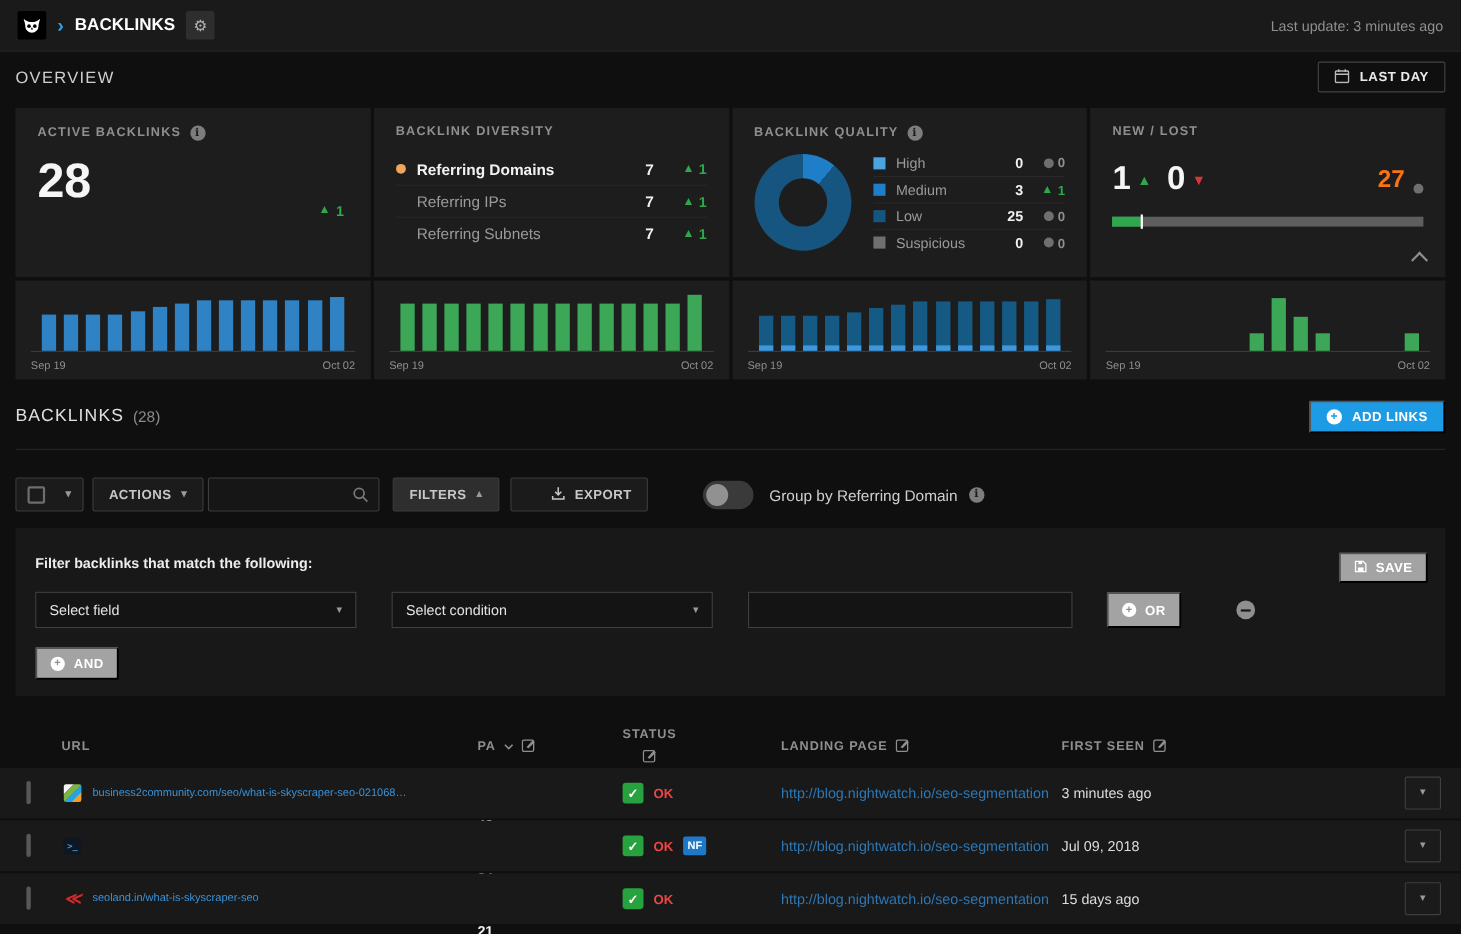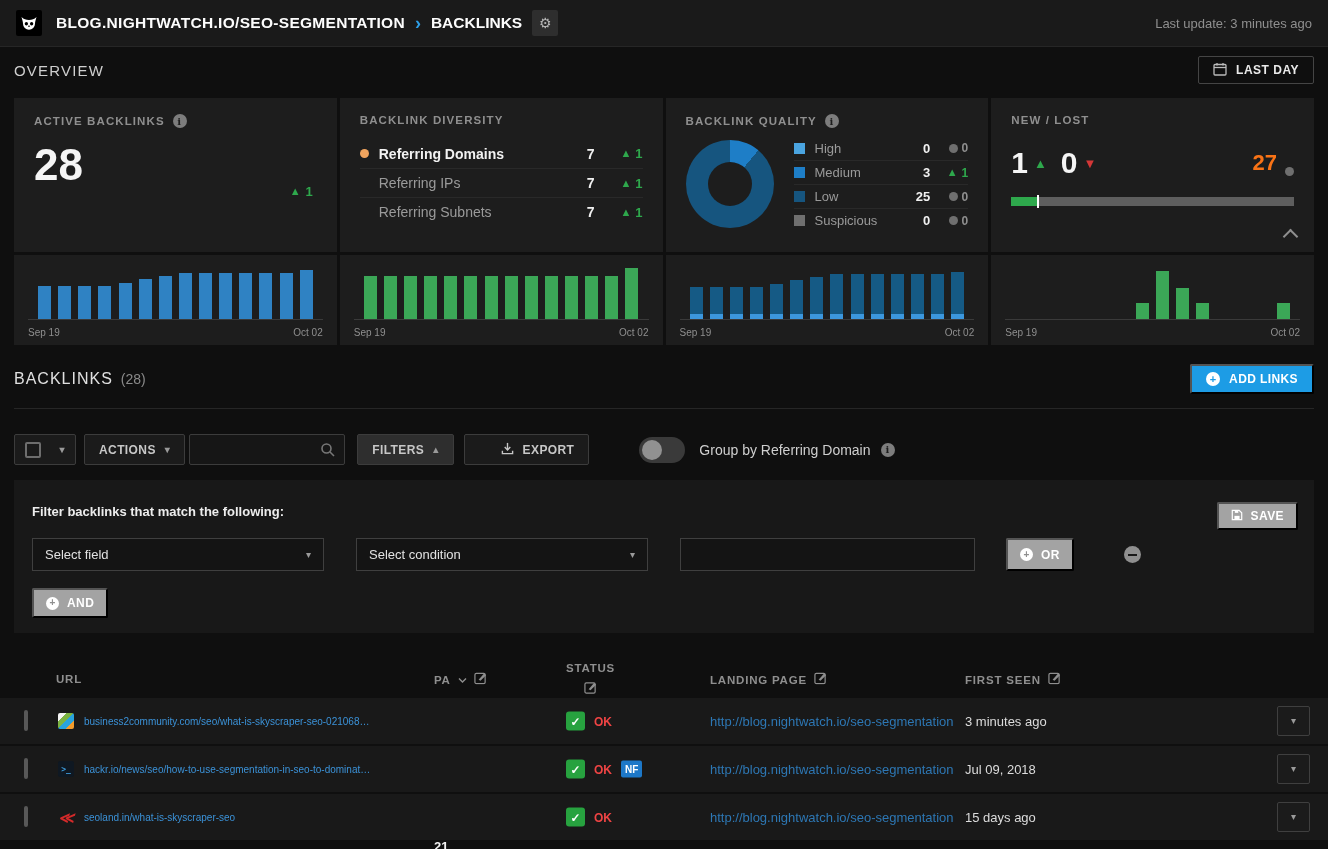--- a/index.html
+++ b/index.html
@@ -138,21 +138,20 @@
 
   <div class="topbar">
     <div class="logo">
       <svg width="18" height="18" viewBox="0 0 24 24">
           <path fill="#fff" d="M2 4 C5 7 8 8 12 8 C16 8 19 7 22 4 C21 8 20 10 20 13 A8 8 0 0 1 4 13 C4 10 3 8 2 4 Z"></path>
           <circle cx="8.5" cy="13" r="2.2" fill="#000"></circle>
           <circle cx="15.5" cy="13" r="2.2" fill="#000"></circle>
           <path fill="#000" d="M12 14.5 L13.5 17 L10.5 17 Z"></path>
         </svg>
     </div>
-    <span class="crumb-site">BLOG.NIGHTWATCH.IO/SEO-SEGMENTATION</span>
     <span class="crumb-sep">›</span>
     <span class="crumb-section">BACKLINKS</span>
     <span class="gear-btn">
         <span>⚙</span>
       </span>
     <span class="last-update">Last update: 3 minutes ago</span>
   </div>
 
   <div class="overview-row">
     <span class="overview-title">OVERVIEW</span>
@@ -535,21 +534,20 @@
       <span class="cell cell-landing">http://blog.nightwatch.io/seo-segmentation</span>
       <span class="cell cell-first">3 minutes ago</span>
       <span class="cell cell-action">
           <span class="caret">▾</span>
         </span>
     </div>
 
     <div class="trow">
       <span class="cell cell-check"><span class="row-checkbox"></span></span>
       <span class="cell cell-fav favicon fav-hackr">&gt;_</span>
-      <span class="cell cell-url">hackr.io/news/seo/how-to-use-segmentation-in-seo-to-dominat…</span>
       <span class="cell cell-pa">24</span>
       <span class="cell cell-status">
         <span class="status-ok">✓</span>
         <span class="ok-label">OK</span>
         <span class="nf-badge">NF</span>
       </span>
       <span class="cell cell-landing">http://blog.nightwatch.io/seo-segmentation</span>
       <span class="cell cell-first">Jul 09, 2018</span>
       <span class="cell cell-action">
           <span class="caret">▾</span>

